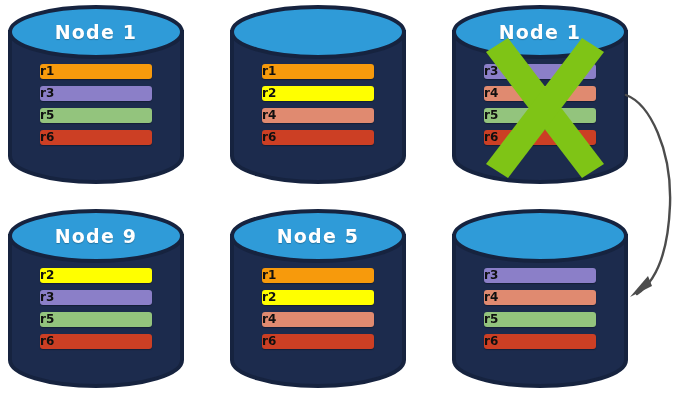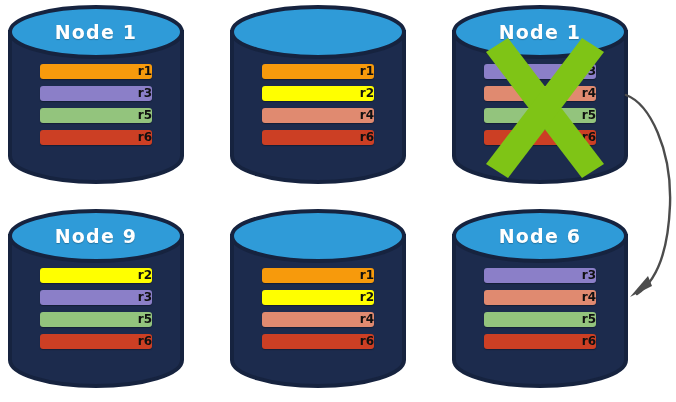--- a/index.html
+++ b/index.html
@@ -48,21 +48,21 @@
   .bars {
     position: absolute;
     left: 36px;
     top: 60px;
     width: 112px;
   }
   .bar {
     height: 15px;
     margin-bottom: 7px;
     border-radius: 3px;
-    text-align: right;
+    text-align: left;
     font-size: 12px;
     font-weight: bold;
     color: #101010;
     line-height: 15px;
     font-family: "DejaVu Sans", sans-serif;
     box-shadow: 0 1px 1px rgba(0,0,0,0.30);
   }
   .x-mark {
     position: absolute;
     left: 34px;
@@ -140,34 +140,34 @@
       <div class="bar" style="background: rgb(147, 196, 125);">r5</div>
       <div class="bar" style="background: rgb(204, 63, 36);">r6</div>
     </div>
   </div>
 
   <div class="node" style="left:226px; top:208px;">
     <svg class="cyl-svg" viewBox="0 0 184 180">
       <path d="M6,28 L6,152 A86,26 0 0 0 178,152 L178,28 Z" fill="#1c2b4d" stroke="#16233f" stroke-width="4"></path>
       <ellipse cx="92" cy="28" rx="86" ry="25" fill="#2f9bd8" stroke="#16233f" stroke-width="4"></ellipse>
     </svg>
+    <div class="node-title">Node 5</div>
     <div class="bars">
       <div class="bar" style="background: rgb(247, 154, 12);">r1</div>
       <div class="bar" style="background: rgb(255, 255, 0);">r2</div>
       <div class="bar" style="background: rgb(224, 138, 112);">r4</div>
       <div class="bar" style="background: rgb(204, 63, 36);">r6</div>
     </div>
   </div>
 
   <div class="node" style="left:448px; top:208px;">
     <svg class="cyl-svg" viewBox="0 0 184 180">
       <path d="M6,28 L6,152 A86,26 0 0 0 178,152 L178,28 Z" fill="#1c2b4d" stroke="#16233f" stroke-width="4"></path>
       <ellipse cx="92" cy="28" rx="86" ry="25" fill="#2f9bd8" stroke="#16233f" stroke-width="4"></ellipse>
     </svg>
-    <div class="node-title">Node 6</div>
     <div class="bars">
       <div class="bar" style="background: rgb(139, 127, 200);">r3</div>
       <div class="bar" style="background: rgb(224, 138, 112);">r4</div>
       <div class="bar" style="background: rgb(147, 196, 125);">r5</div>
       <div class="bar" style="background: rgb(204, 63, 36);">r6</div>
     </div>
   </div>
 
   <svg class="arrow-layer" viewBox="0 0 676 402">
     <path d="M626,95 C650,104 672,150 670,205 C668,255 655,282 637,294" fill="none" stroke="#4c4c4c" stroke-width="2.4" stroke-linecap="round"></path>

